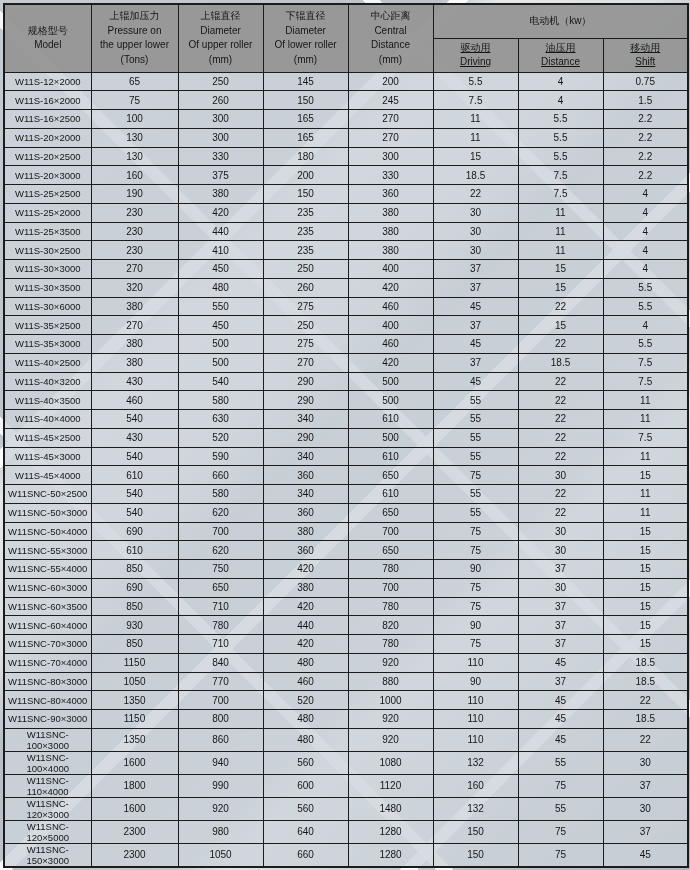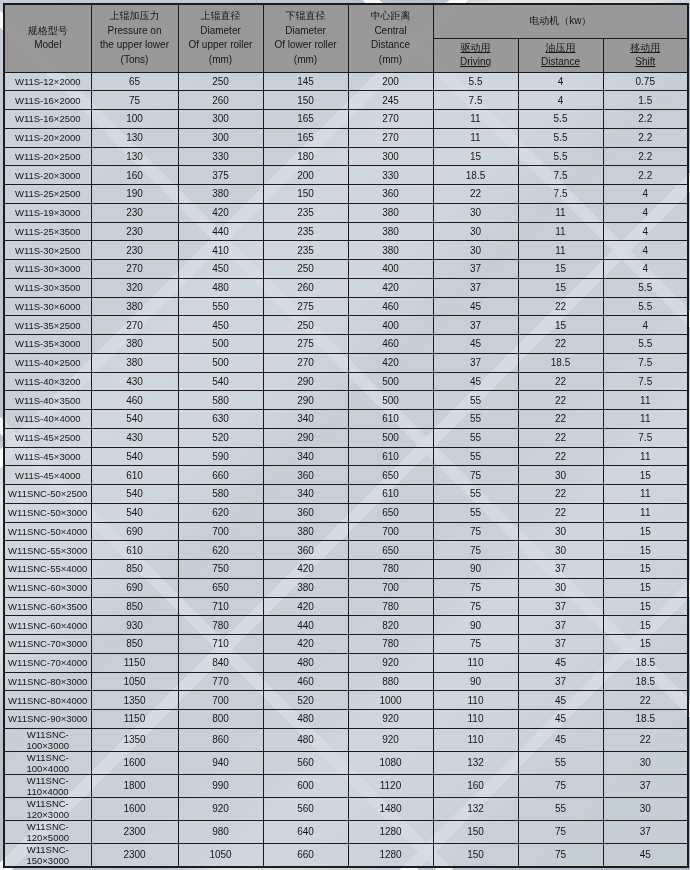--- a/index.html
+++ b/index.html
@@ -173,21 +173,21 @@
           <td>W11S-25×2500</td>
           <td>190</td>
           <td>380</td>
           <td>150</td>
           <td>360</td>
           <td>22</td>
           <td>7.5</td>
           <td>4</td>
         </tr>
         <tr>
-          <td>W11S-19×3000</td>
+          <td>W11S-25×2000</td>
           <td>230</td>
           <td>420</td>
           <td>235</td>
           <td>380</td>
           <td>30</td>
           <td>11</td>
           <td>4</td>
         </tr>
         <tr>
           <td>W11S-25×3500</td>

